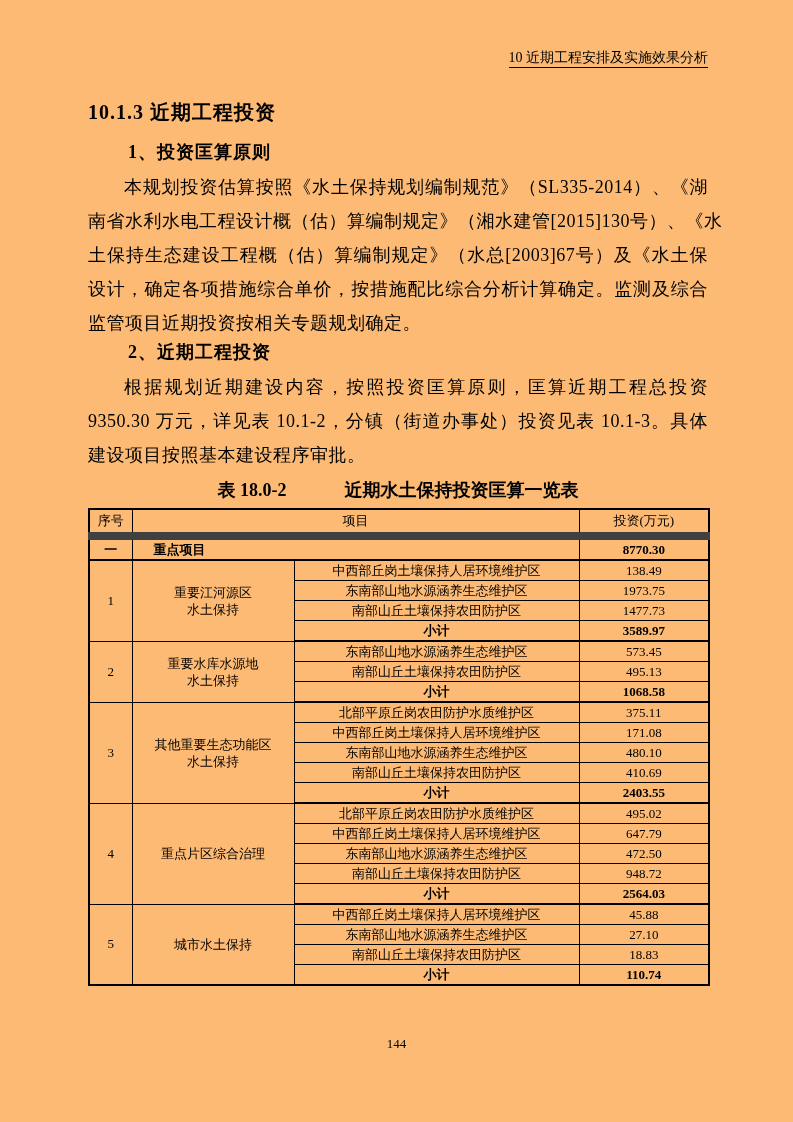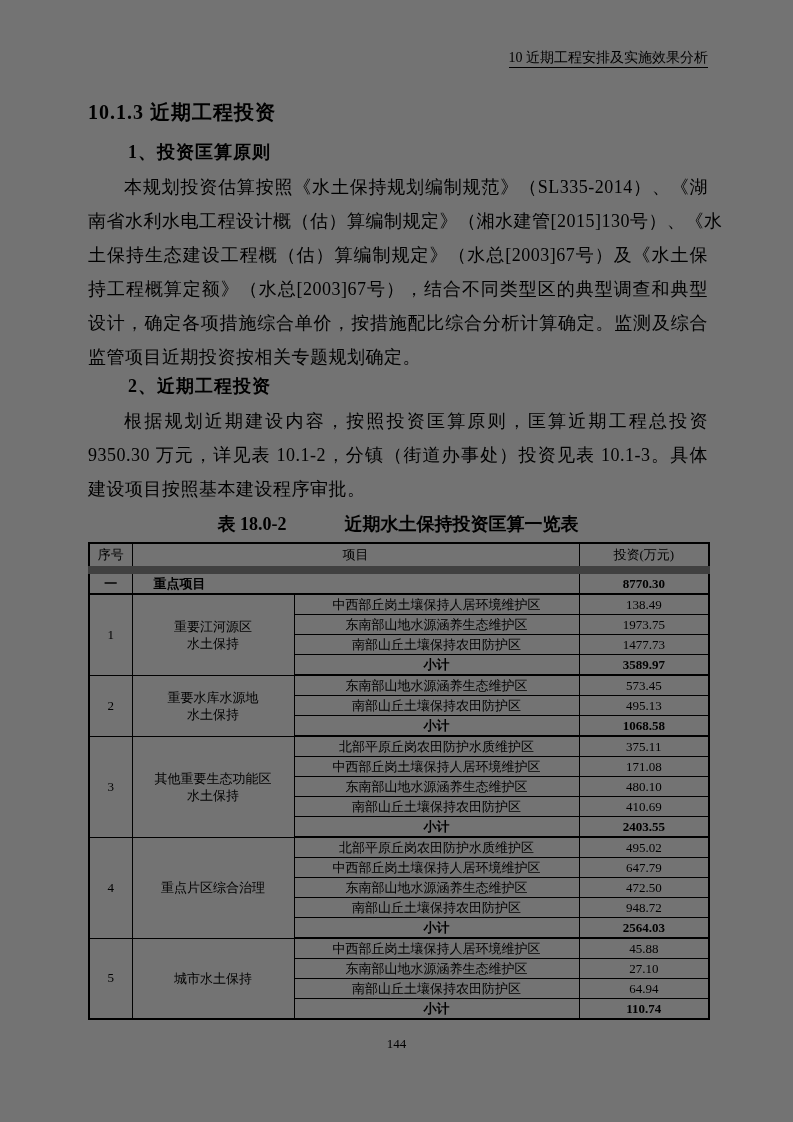--- a/index.html
+++ b/index.html
@@ -1,19 +1,19 @@
 <!DOCTYPE html>
 <html><head>
 <meta charset="utf-8">
 <style>
   html,body{margin:0;padding:0;background:#9c9c9c;}
   .page{
     position:relative;
     width:793px;height:1122px;
-    background:#737373;
+    background:#fdba74;
     margin:0 auto;
     font-family:"Liberation Serif","DejaVu Serif",serif;
     color:#000;
     overflow:hidden;
     box-sizing:border-box;
     padding:48px 85px 0 88px;
   }
   .page-header{
     text-align:right;
     font-size:14px;
@@ -104,21 +104,20 @@
   </div>
 
   <div class="h3">10.1.3 近期工程投资</div>
 
   <div class="hsub">1、投资匡算原则</div>
 
   <div class="para">
     <div class="pline first">本规划投资估算按照《水土保持规划编制规范》（SL335-2014）、《湖</div>
     <div class="pline">南省水利水电工程设计概（估）算编制规定》（湘水建管[2015]130号）、《水</div>
     <div class="pline">土保持生态建设工程概（估）算编制规定》（水总[2003]67号）及《水土保</div>
-    <div class="pline">持工程概算定额》（水总[2003]67号），结合不同类型区的典型调查和典型</div>
     <div class="pline">设计，确定各项措施综合单价，按措施配比综合分析计算确定。监测及综合</div>
     <div class="pline last">监管项目近期投资按相关专题规划确定。</div>
   </div>
 
   <div class="hsub">2、近期工程投资</div>
 
   <div class="para para2">
     <div class="pline first">根据规划近期建设内容，按照投资匡算原则，匡算近期工程总投资</div>
     <div class="pline">9350.30 万元，详见表 10.1-2，分镇（街道办事处）投资见表 10.1-3。具体</div>
     <div class="pline last">建设项目按照基本建设程序审批。</div>
@@ -237,21 +236,21 @@
         <td rowspan="4" class="cat">城市水土保持</td>
         <td>中西部丘岗土壤保持人居环境维护区</td>
         <td>45.88</td>
       </tr>
       <tr>
         <td>东南部山地水源涵养生态维护区</td>
         <td>27.10</td>
       </tr>
       <tr>
         <td>南部山丘土壤保持农田防护区</td>
-        <td>64.94</td>
+        <td>18.83</td>
       </tr>
       <tr class="subtotal">
         <td>小计</td>
         <td>110.74</td>
       </tr>
     </tbody>
   </table>
 
   <div class="page-number">144</div>
 

